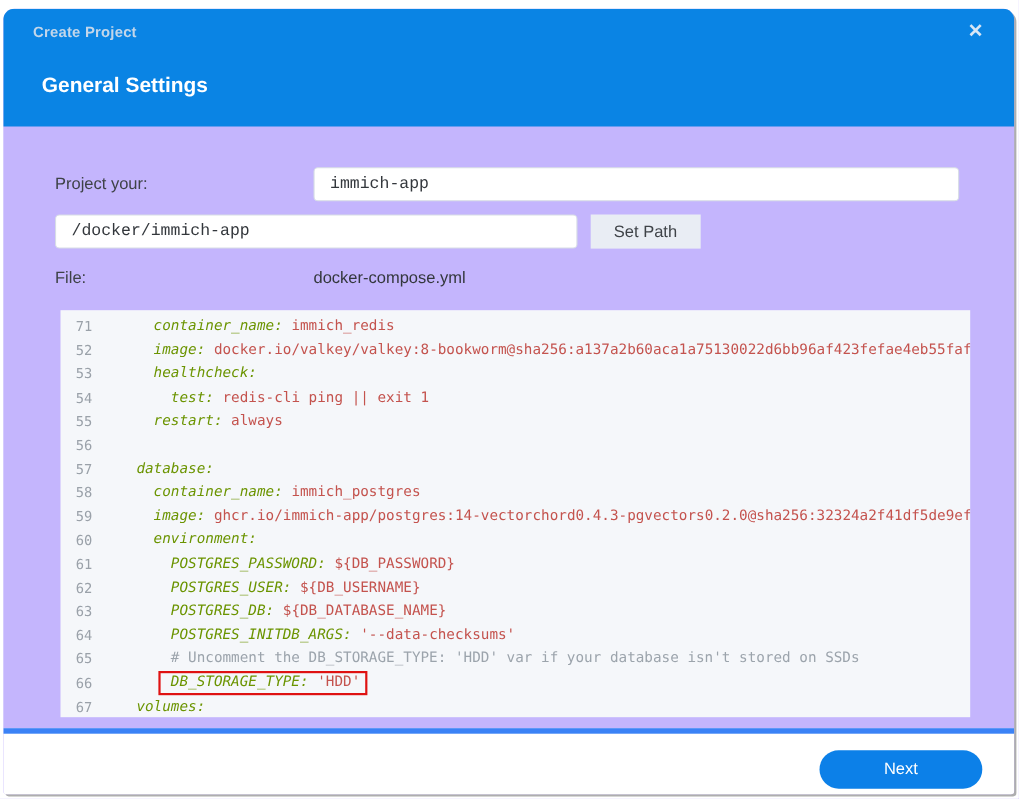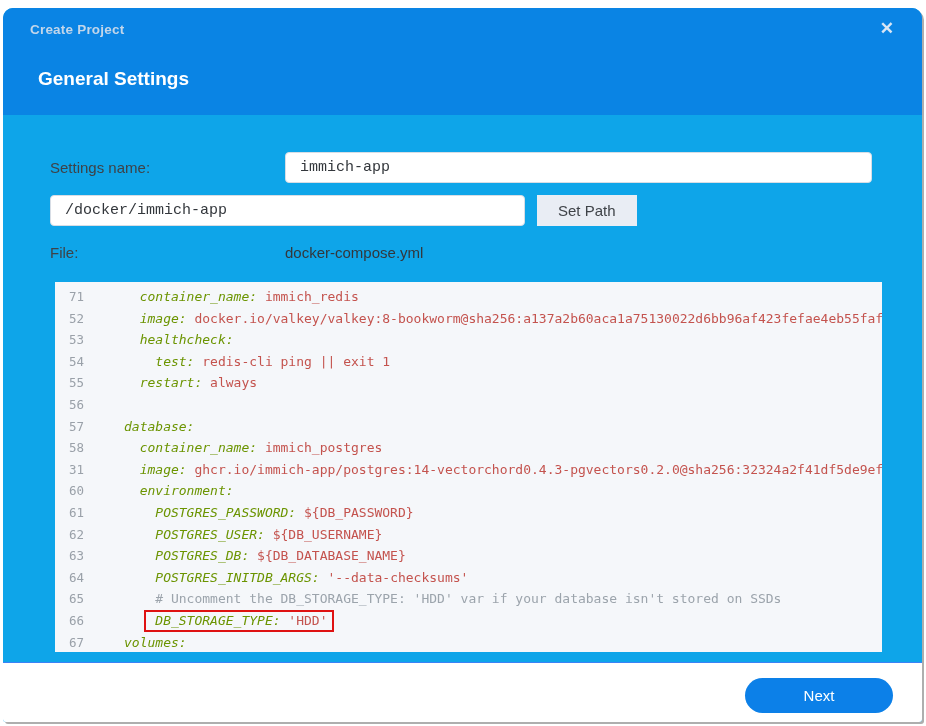--- a/index.html
+++ b/index.html
@@ -1,18 +1,18 @@
 <!DOCTYPE html>
 <html><head>
 <meta charset="utf-8">
 <style>
   html,body{margin:0;padding:0;background:#ffffff;width:926px;height:726px;
     font-family:"Liberation Sans",sans-serif;overflow:hidden;}
   .dialog{position:absolute;left:3px;top:8px;width:919px;height:714px;
-    background:#0ea5e9;border-radius:10px 10px 3px 3px;overflow:hidden;
+    background:#c4b5fd;border-radius:10px 10px 3px 3px;overflow:hidden;
     box-shadow:2px 2px 0 #aeaeae;display:flex;flex-direction:column;}
   
   .header{background:#0a84e4;height:107px;flex:0 0 auto;position:relative;
     box-sizing:border-box;padding:14px 24px 0 27px;}
   .win-title{color:#c2d6ea;font-weight:bold;font-size:13.5px;letter-spacing:.2px;}
   .close{position:absolute;right:28px;top:12px;color:#d9e6f5;font-size:17px;
     font-weight:bold;cursor:pointer;line-height:1;}
   .section-title{color:#ffffff;font-weight:bold;font-size:19px;margin:31px 0 0 8px;}
   
   .form{padding:37px 0 0 47px;flex:0 0 auto;}
@@ -34,40 +34,40 @@
     font-family:"DejaVu Sans Mono",monospace;font-size:13px;cursor:text;}
   .cline{display:flex;height:21.6px;line-height:21.6px;white-space:pre;}
   .lnum{flex:0 0 22px;width:22px;margin-left:7px;text-align:right;
     color:#9aa1a9;font-size:12.5px;}
   .ccode{padding-left:40px;white-space:pre;}
   .key{color:#6b9400;font-style:italic;}
   .val{color:#c4534e;}
   .com{color:#9ca4ac;}
   .redbox{border:2px solid #df1212;padding:1px 4px 2px 9px;margin-left:-11px;}
   
-  .footer{margin-top:10px;border-top:1px solid #3b82f6;height:59px;position:relative;
+  .footer{margin-top:10px;border-top:5px solid #3b82f6;height:59px;position:relative;
     flex:0 0 auto;background:#fff;}
   .btn-next{position:absolute;right:29px;top:15px;width:148px;height:35px;
     border:none;border-radius:18px;background:#0c80e8;color:#ffffff;font-size:15px;
     font-family:"Liberation Sans",sans-serif;cursor:pointer;}
 </style>
 </head>
 <body>
 
 <div class="dialog">
 
   <div class="header">
     <div class="win-title">Create Project</div>
     <span class="close">✕</span>
     <div class="section-title">General Settings</div>
   </div>
 
   <div class="form">
     <div class="frow">
-      <span class="flabel">Settings name:</span>
+      <span class="flabel">Project your:</span>
       <input class="tinput w-long" type="text" value="immich-app" style="">
     </div>
     <div class="frow">
       <input class="tinput w-short" type="text" value="/docker/immich-app" style="">
       <button class="btn-gray">Set Path</button>
     </div>
     <div class="frow file-row">
       <span class="flabel">File:</span>
       <span class="file-val">docker-compose.yml</span>
     </div>
@@ -76,21 +76,21 @@
   <div class="editor">
     <div id="code-lines">
         <div class="cline"><span class="lnum">71</span><span class="ccode">  <span class="key">container_name:</span><span class="val"> immich_redis</span></span></div>
         <div class="cline"><span class="lnum">52</span><span class="ccode">  <span class="key">image:</span><span class="val"> docker.io/valkey/valkey:8-bookworm@sha256:a137a2b60aca1a75130022d6bb96af423fefae4eb55faf3956a</span></span></div>
         <div class="cline"><span class="lnum">53</span><span class="ccode">  <span class="key">healthcheck:</span></span></div>
         <div class="cline"><span class="lnum">54</span><span class="ccode">    <span class="key">test:</span><span class="val"> redis-cli ping || exit 1</span></span></div>
         <div class="cline"><span class="lnum">55</span><span class="ccode">  <span class="key">restart:</span><span class="val"> always</span></span></div>
         <div class="cline"><span class="lnum">56</span><span class="ccode"></span></div>
         <div class="cline"><span class="lnum">57</span><span class="ccode"><span class="key">database:</span></span></div>
         <div class="cline"><span class="lnum">58</span><span class="ccode">  <span class="key">container_name:</span><span class="val"> immich_postgres</span></span></div>
-        <div class="cline"><span class="lnum">31</span><span class="ccode">  <span class="key">image:</span><span class="val"> ghcr.io/immich-app/postgres:14-vectorchord0.4.3-pgvectors0.2.0@sha256:32324a2f41df5de9efe1a</span></span></div>
+        <div class="cline"><span class="lnum">59</span><span class="ccode">  <span class="key">image:</span><span class="val"> ghcr.io/immich-app/postgres:14-vectorchord0.4.3-pgvectors0.2.0@sha256:32324a2f41df5de9efe1a</span></span></div>
         <div class="cline"><span class="lnum">60</span><span class="ccode">  <span class="key">environment:</span></span></div>
         <div class="cline"><span class="lnum">61</span><span class="ccode">    <span class="key">POSTGRES_PASSWORD:</span><span class="val"> ${DB_PASSWORD}</span></span></div>
         <div class="cline"><span class="lnum">62</span><span class="ccode">    <span class="key">POSTGRES_USER:</span><span class="val"> ${DB_USERNAME}</span></span></div>
         <div class="cline"><span class="lnum">63</span><span class="ccode">    <span class="key">POSTGRES_DB:</span><span class="val"> ${DB_DATABASE_NAME}</span></span></div>
         <div class="cline"><span class="lnum">64</span><span class="ccode">    <span class="key">POSTGRES_INITDB_ARGS:</span><span class="val"> '--data-checksums'</span></span></div>
         <div class="cline"><span class="lnum">65</span><span class="ccode">    <span class="com"># Uncomment the DB_STORAGE_TYPE: 'HDD' var if your database isn't stored on SSDs</span></span></div>
         <div class="cline"><span class="lnum">66</span><span class="ccode">    <span class="redbox"><span class="key">DB_STORAGE_TYPE:</span><span class="val"> 'HDD'</span></span></span></div>
         <div class="cline"><span class="lnum">67</span><span class="ccode"><span class="key">volumes:</span></span></div>
       </div>
   </div>

